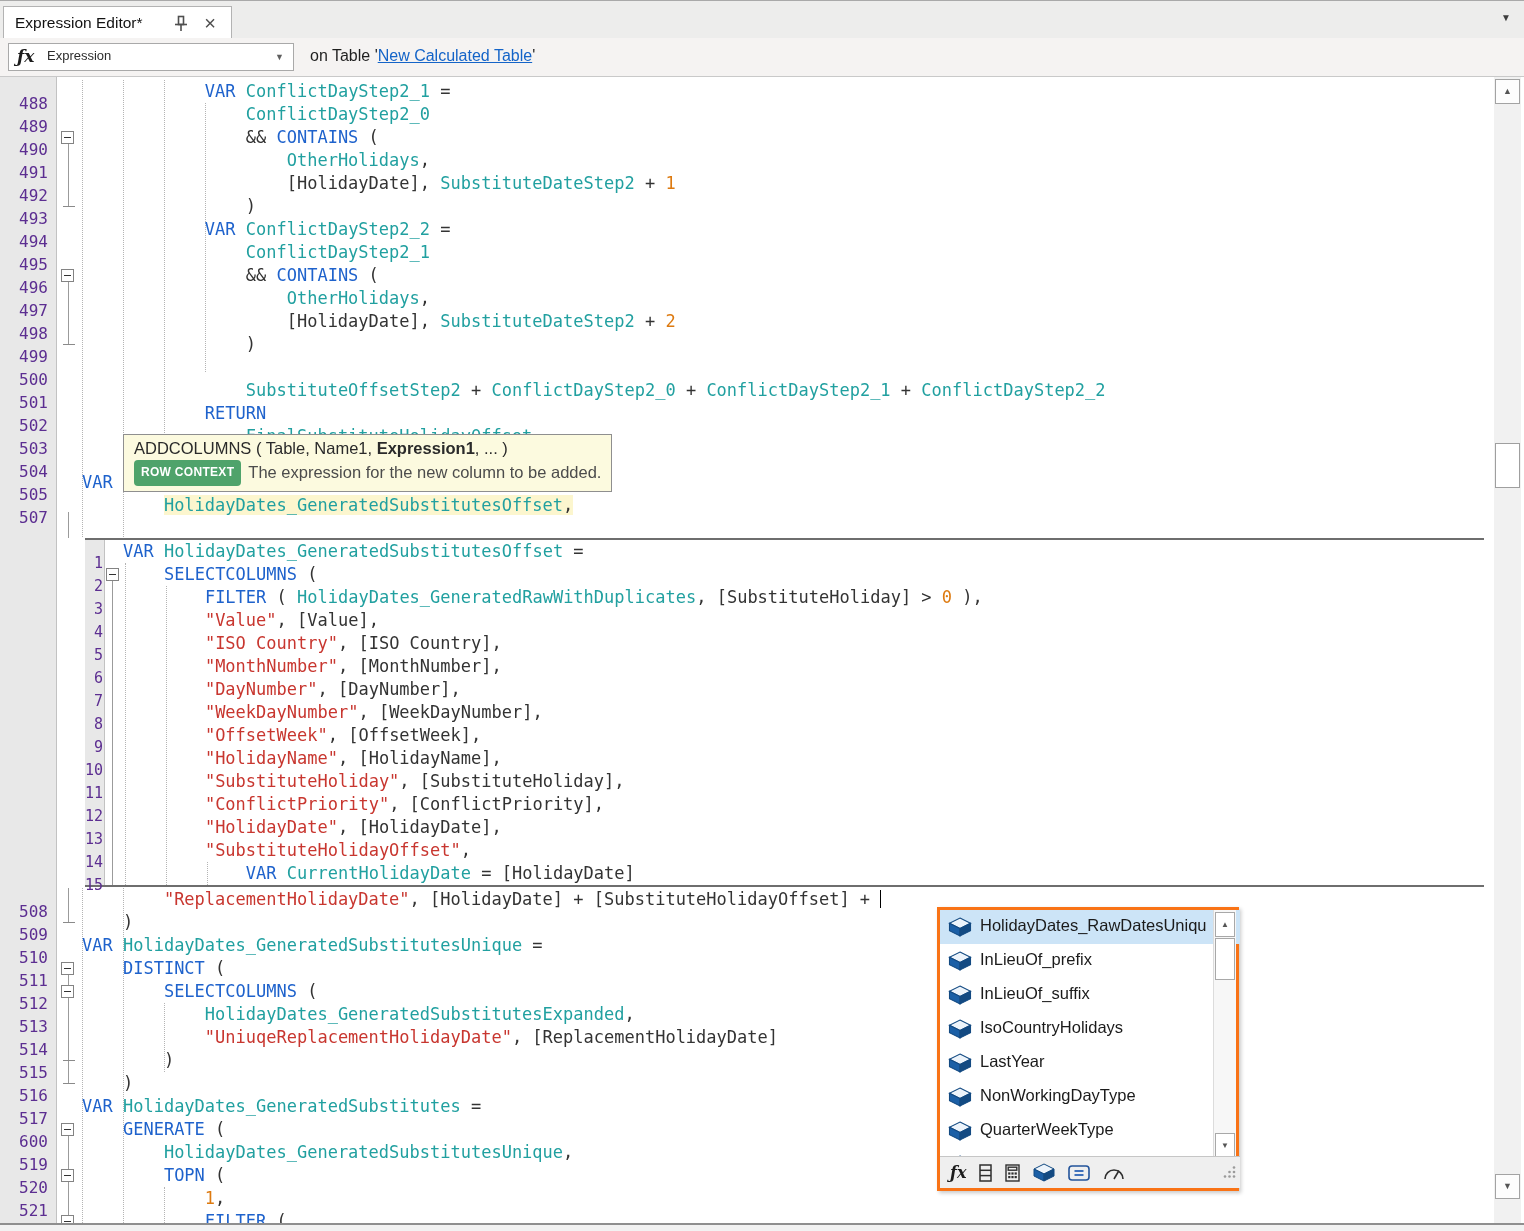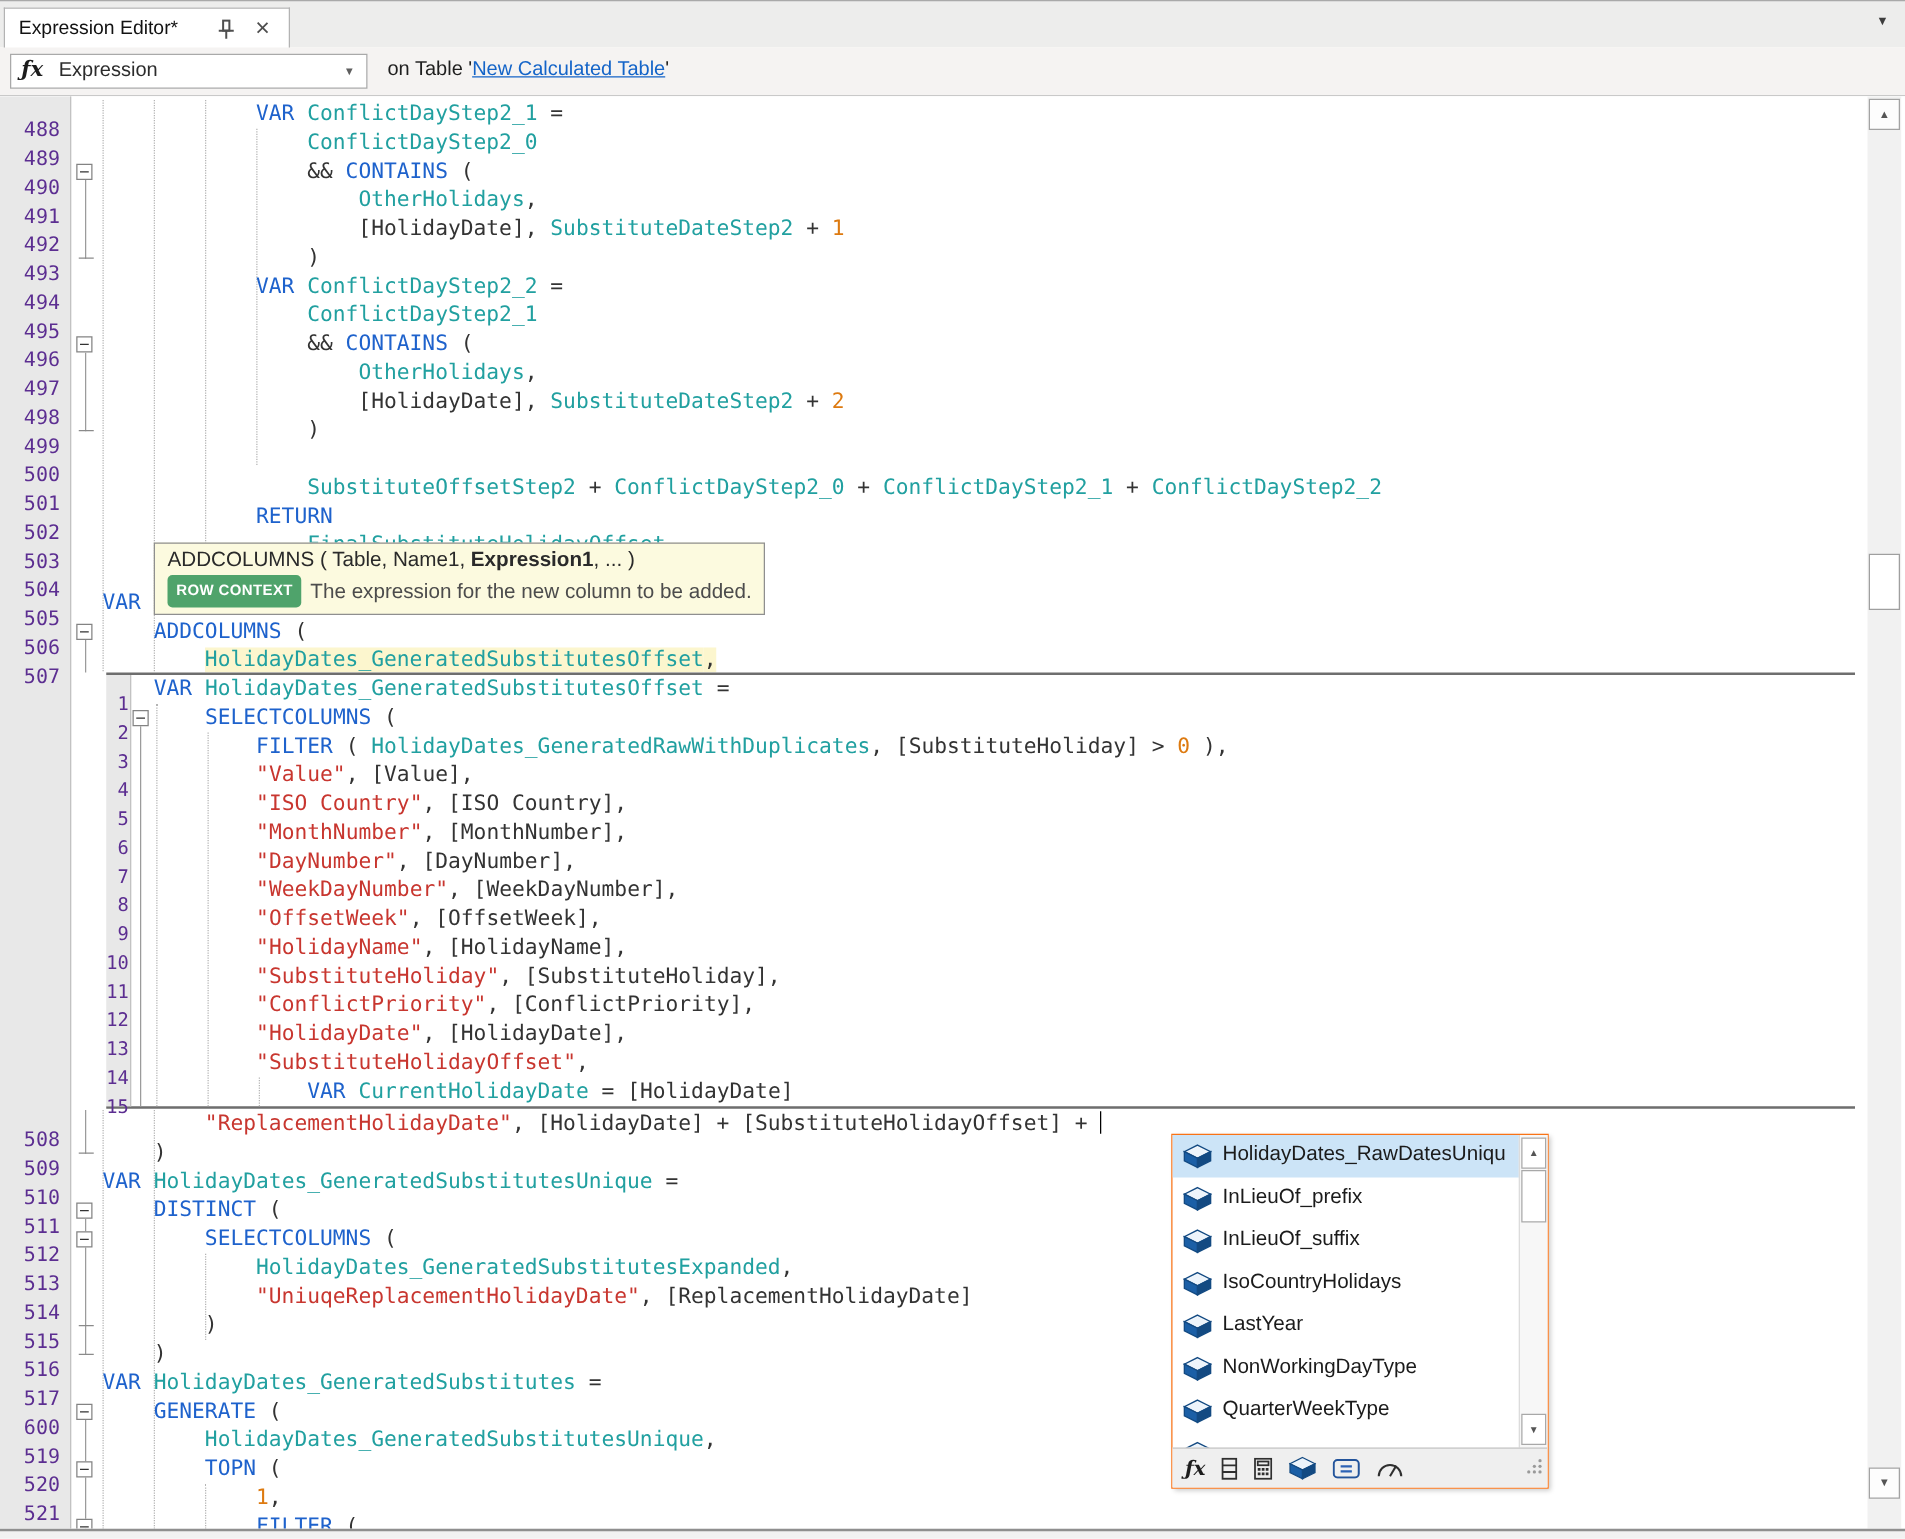--- a/index.html
+++ b/index.html
@@ -17,21 +17,21 @@
              color:#4e4e4e;text-align:center;cursor:pointer;}
   #pane-menu-caret{position:absolute;left:1501px;top:11px;font-size:10px;color:#3d3d3d;}
 
   
   #toolbar{position:absolute;left:0;top:38px;width:1524px;height:39px;background:#f5f3f2;
            border-bottom:1px solid #c9c9c9;box-sizing:border-box;}
   #fx-combo{position:absolute;left:8px;top:5px;width:286px;height:28px;background:#fff;
             border:1px solid #a9a9a9;box-sizing:border-box;cursor:pointer;}
   .fx-glyph{font-family:"DejaVu Serif",serif;font-style:italic;font-weight:bold;font-size:17px;color:#1c1c1c;}
   #fx-combo .fx-glyph{position:absolute;left:8px;top:2px;}
-  #combo-label{position:absolute;left:38px;top:4px;font-size:16px;color:#2c2c2c;}
+  #combo-label{position:absolute;left:38px;top:4px;font-size:13px;color:#2c2c2c;}
   #combo-caret{position:absolute;right:9px;top:8px;font-size:9px;color:#5f5f5f;}
   #on-table{position:absolute;left:310px;top:9px;font-size:16px;color:#1f1f1f;}
   #table-link{color:#1464C8;text-decoration:underline;cursor:pointer;}
   .nav-circle{position:absolute;top:45px;width:25px;height:25px;border-radius:50%;color:#fff;
               text-align:center;font-size:15px;line-height:25px;font-weight:bold;}
   #nav-back{left:1453px;background:#15599c;cursor:pointer;}
   #nav-forward{left:1490px;background:#bcbcbc;}
 
   
   #editor{position:absolute;left:0;top:77px;width:1524px;height:1146px;background:#fff;overflow:hidden;}
@@ -79,21 +79,21 @@
   
   #vsb{position:absolute;left:1494px;top:0;width:27px;height:1146px;background:#f1f1f1;}
   .sb-btn{position:absolute;left:1px;width:25px;height:25px;background:#fdfdfd;border:1px solid #a3a3a3;
           box-sizing:border-box;text-align:center;font-size:9px;line-height:23px;color:#555;cursor:pointer;}
   #vsb-up{top:2px;} #vsb-down{top:1097px;}
   #vsb-thumb{position:absolute;left:1px;top:366px;width:25px;height:45px;background:#fff;
              border:1px solid #9f9f9f;box-sizing:border-box;cursor:pointer;}
 
   
   #dropdown{position:absolute;left:937px;top:830px;width:302px;height:284px;background:#fff;
-            border:1px solid #f97316;box-shadow:2px 2px 4px rgba(0,0,0,.22);box-sizing:border-box;z-index:9;}
+            border:3px solid #f97316;box-shadow:2px 2px 4px rgba(0,0,0,.22);box-sizing:border-box;z-index:9;}
   #dd-list{position:absolute;left:0;top:0;width:300px;height:251px;overflow:hidden;}
   .dd-item{position:relative;height:34px;cursor:pointer;}
   .dd-item.sel{background:#CCE4F7;}
   .dd-icon{position:absolute;left:8px;top:7px;}
   .dd-label{position:absolute;left:40px;top:6px;font-size:16.5px;color:#1b1b1b;white-space:nowrap;}
   #dd-sb{position:absolute;right:0;top:0;width:23px;height:251px;background:#f7f7f7;border-left:1px solid #dcdcdc;box-sizing:border-box;}
   .dd-sb-btn{position:absolute;left:1px;width:20px;height:25px;background:#fff;border:1px solid #a8a8a8;
              box-sizing:border-box;text-align:center;font-size:8px;line-height:23px;color:#555;cursor:pointer;}
   #dd-sb-up{top:2px;} #dd-sb-down{top:223px;}
   #dd-sb-thumb{position:absolute;left:1px;top:28px;width:20px;height:42px;background:#fff;
@@ -229,25 +229,20 @@
         <span class="ln">503</span>
         <span class="code-text"><span>                </span><span class="tk-i">FinalSubstituteHolidayOffset</span></span>
       </div>
       <div class="code-row">
         <span class="ln">504</span>
         <span class="code-text"></span>
       </div>
       <div class="code-row">
         <span class="ln">505</span>
         <span class="code-text"><span class="tk-k">VAR </span></span>
-      </div>
-      <div class="code-row">
-        <span class="ln">506</span>
-        <span class="fold-box"></span>
-        <span class="code-text"><span>    </span><span class="tk-k">ADDCOLUMNS</span><span> (</span></span>
       </div>
       <div class="code-row">
         <span class="ln">507</span>
         <span class="code-text"><span>        </span><span class="tk-i tk-hl">HolidayDates_GeneratedSubstitutesOffset</span><span class="tk-hl">,</span></span>
       </div>
     </div>
 
   <div id="peek">
     <div id="peek-gutter"></div>
     <div id="peek-rows">

